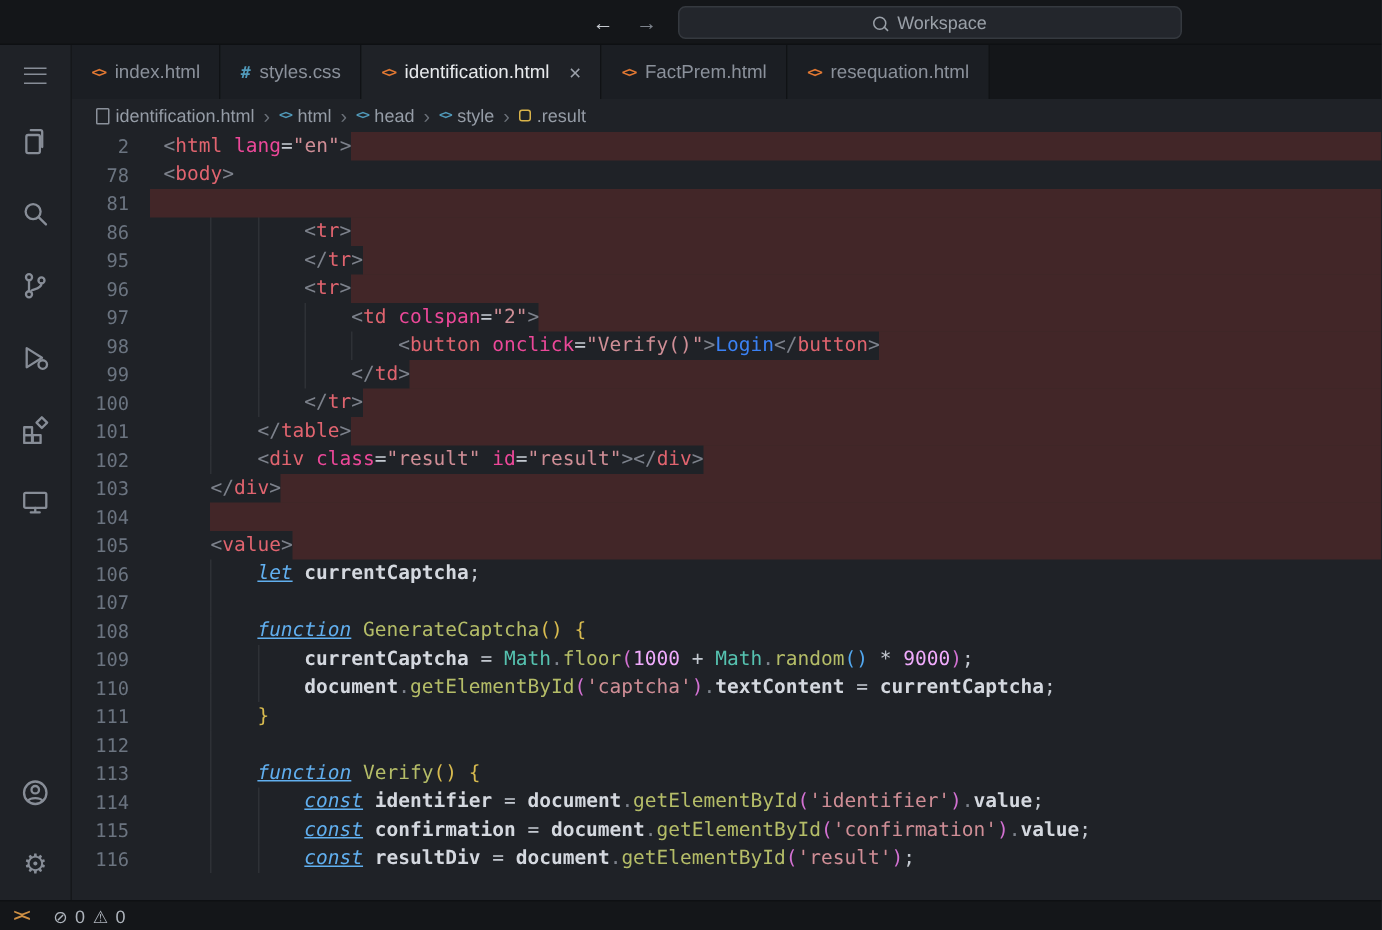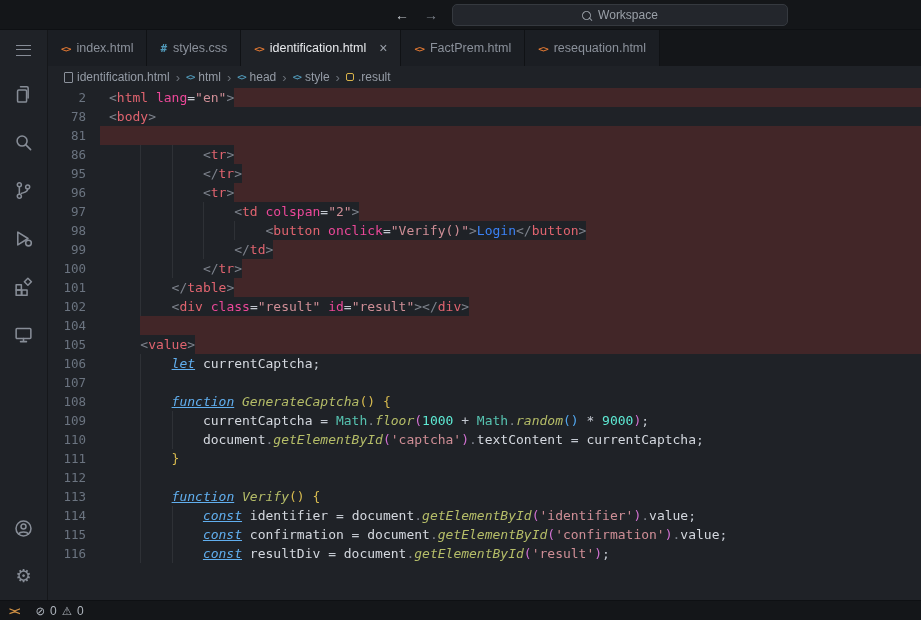--- a/index.html
+++ b/index.html
@@ -64,24 +64,24 @@
   .fill { flex:1; height:19px; }
   .hlband { background:rgba(141,48,44,0.33); }
 
   
   .tk-t   { color:#3b82f6; }
   .tk-p   { color:#7d828c; }
   .tk-tag { color:#e0646f; }
   .tk-attr{ color:#ec4899; }
   .tk-str { color:#cf8e96; }
   .tk-kw  { color:#61afef; font-style:italic;text-decoration:underline; }
-  .tk-fn  { color:#b5bd68;font-style:italic; }
+  .tk-fn  { color:#b5bd68; }
   .tk-cls { color:#56c2b0; }
-  .tk-num { color:#5eead4; }
-  .tk-var { color:#d4d8df; }
+  .tk-num { color:#f0abfc; }
+  .tk-var { color:#d4d8df;font-weight:bold; }
   .tk-op  { color:#c4c9d1; }
   .tk-b1  { color:#d8bb4f; }
   .tk-b2  { color:#d271d2; }
   .tk-b3  { color:#52a8f0; }
 
   
   .statusbar { height:20px; background:#141619; border-top:1px solid #0e1013; display:flex; align-items:center;
                font-size:12px; color:#aeb4bc; padding:0 9px; gap:5px; }
   .remote { color:#cf9044; font-weight:bold; letter-spacing:-2px; font-size:11.5px; margin-right:12px; cursor:pointer; }
   .problems { display:flex; align-items:center; gap:5px; cursor:pointer; }
@@ -264,20 +264,25 @@
           <span class="lnum">101</span>
           <span class="lcode"><span class="g"></span><span class="g"></span><span class="tk-p">&lt;/</span><span class="tk-tag">table</span><span class="tk-p">&gt;</span></span>
           <span class="fill hlband"></span>
         </div>
         <div class="line">
           <span class="lnum">102</span>
           <span class="lcode"><span class="g"></span><span class="g"></span><span class="tk-p">&lt;</span><span class="tk-tag">div</span><span class="tk-t"> </span><span class="tk-attr">class</span><span class="tk-op">=</span><span class="tk-str">"result"</span><span class="tk-t"> </span><span class="tk-attr">id</span><span class="tk-op">=</span><span class="tk-str">"result"</span><span class="tk-p">&gt;</span><span class="tk-p">&lt;/</span><span class="tk-tag">div</span><span class="tk-p">&gt;</span></span>
           <span class="fill hlband"></span>
         </div>
         <div class="line">
+          <span class="lnum">103</span>
+          <span class="lcode"><span class="g"></span><span class="tk-p">&lt;/</span><span class="tk-tag">div</span><span class="tk-p">&gt;</span></span>
+          <span class="fill hlband"></span>
+        </div>
+        <div class="line">
           <span class="lnum">104</span>
           <span class="lcode"><span class="g"></span></span>
           <span class="fill hlband"></span>
         </div>
         <div class="line">
           <span class="lnum">105</span>
           <span class="lcode"><span class="g"></span><span class="tk-p">&lt;</span><span class="tk-tag">value</span><span class="tk-p">&gt;</span></span>
           <span class="fill hlband"></span>
         </div>
         <div class="line">

